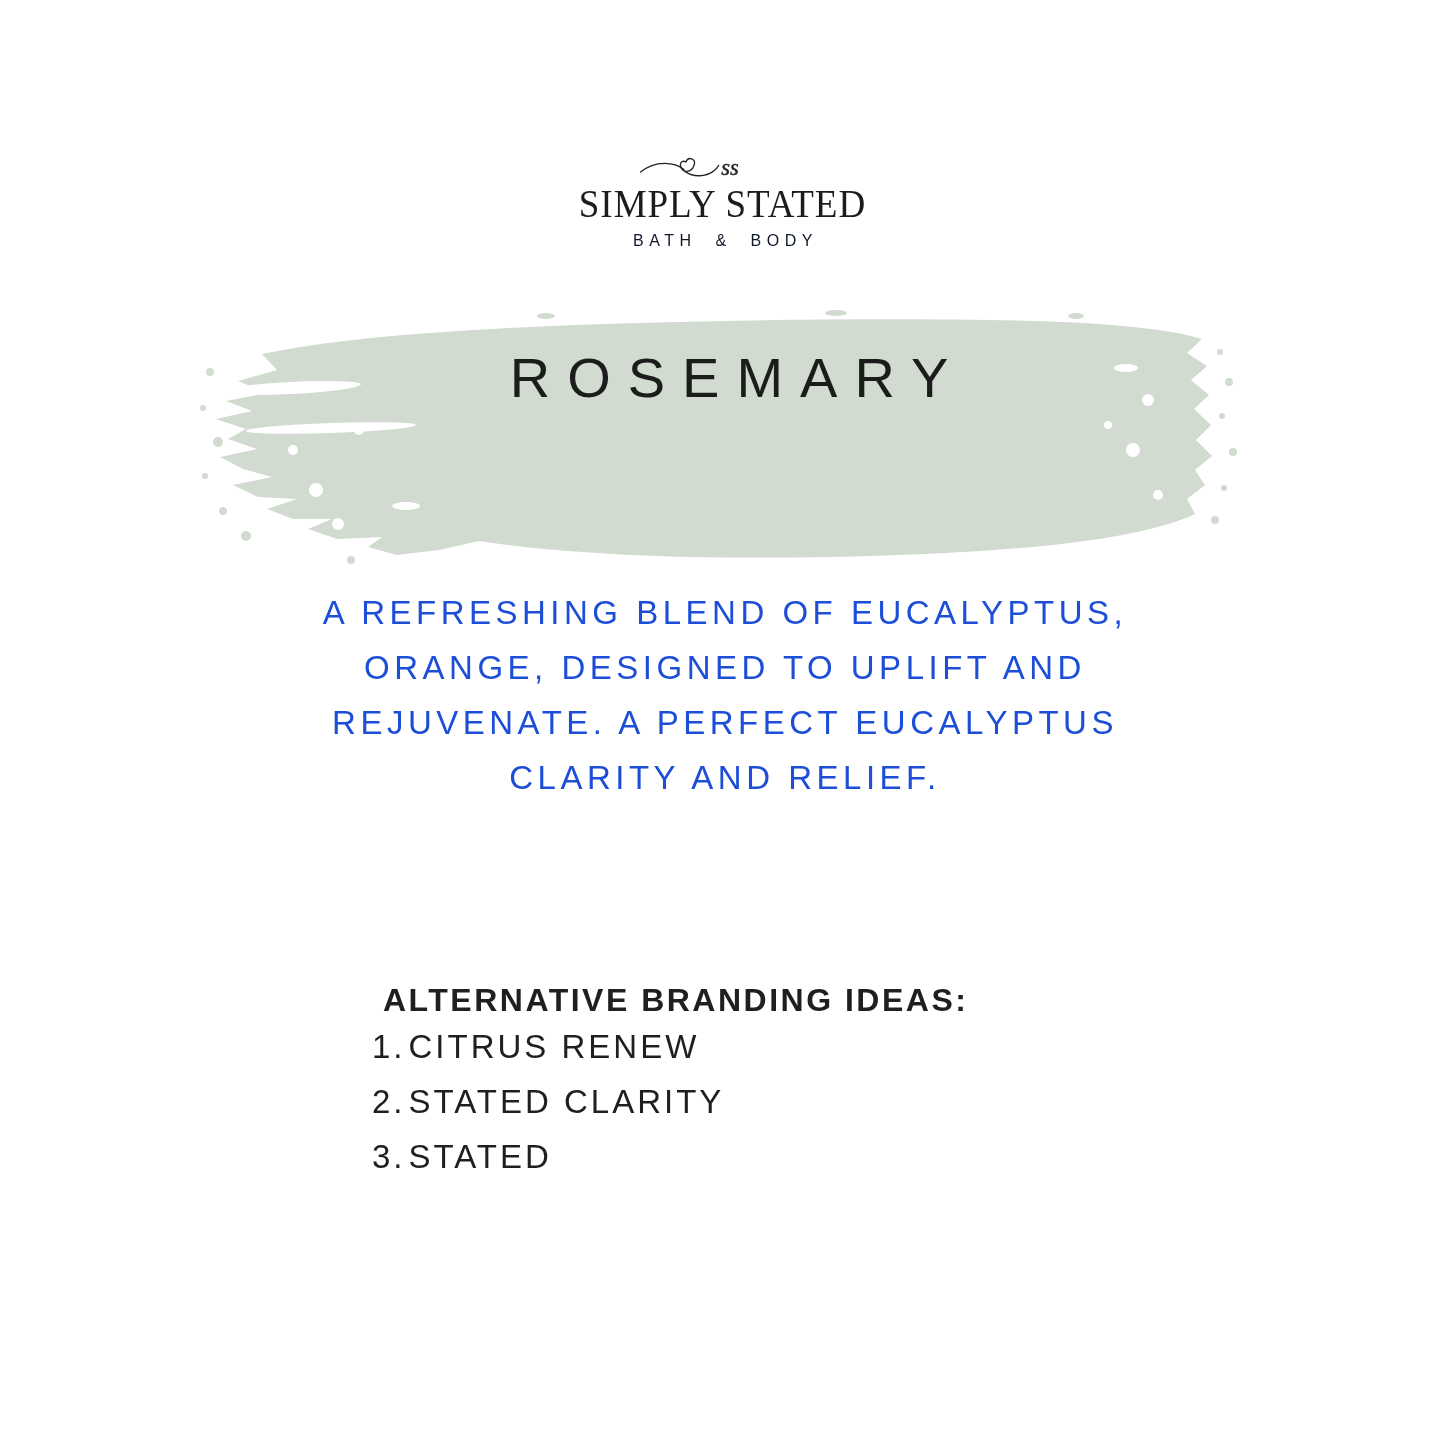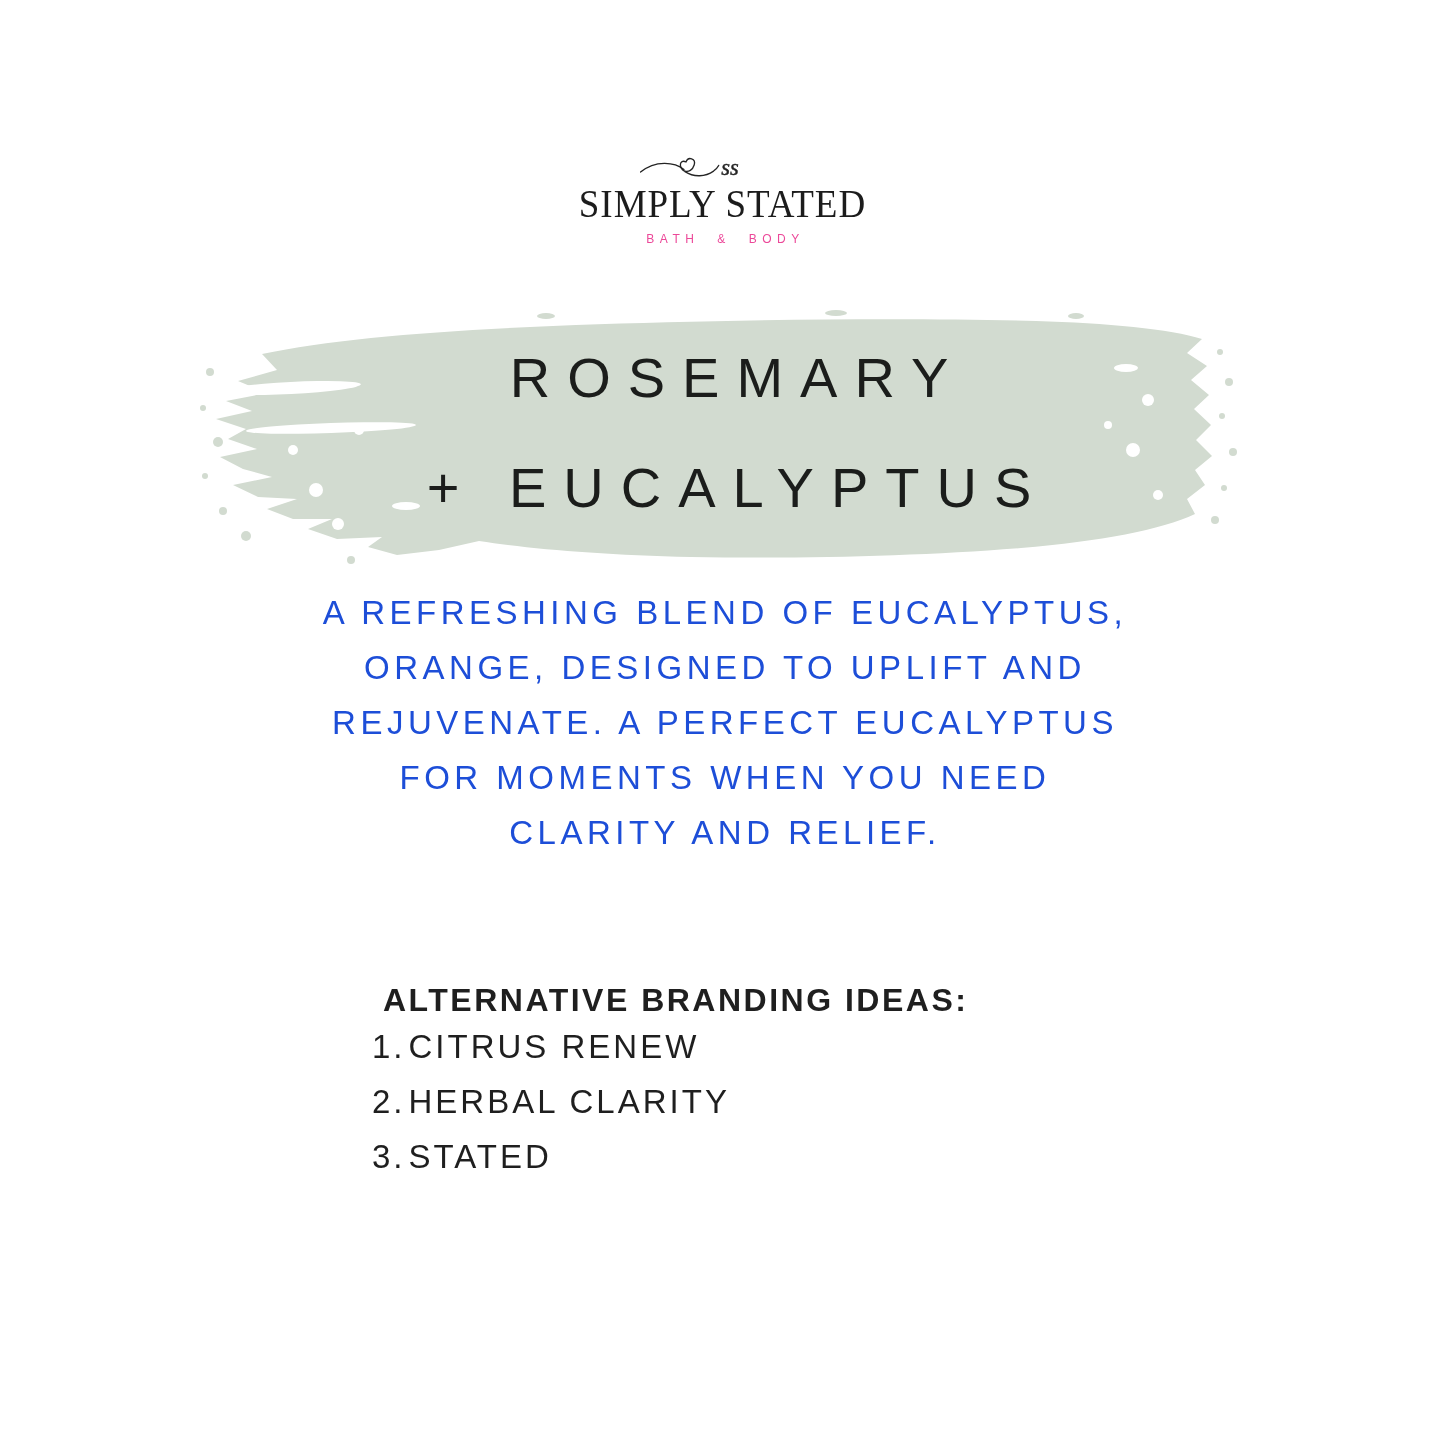--- a/index.html
+++ b/index.html
@@ -36,26 +36,26 @@
     font-size: 39px;
     font-weight: 400;
     letter-spacing: 1px;
     line-height: 40px;
     transform: scaleX(0.95);
     transform-origin: center;
     white-space: nowrap;
   }
   .logo-tagline {
     margin-top: 8px;
-    font-size: 12px;
+    font-size: 16px;
     font-weight: 500;
     letter-spacing: 5.5px;
     word-spacing: 9px;
     padding-left: 6px;
-    color: #ec4899;
+    color: #0f172a;
     white-space: nowrap;
   }
 
   
   .brush-wrap {
     position: absolute;
     left: 196px;
     top: 308px;
     width: 1045px;
     height: 262px;
@@ -185,36 +185,34 @@
       <ellipse cx="210" cy="198" rx="14" ry="4"></ellipse>
       <circle cx="952" cy="92" r="6"></circle>
       <circle cx="937" cy="142" r="7"></circle>
       <circle cx="962" cy="187" r="5"></circle>
       <circle cx="912" cy="117" r="4"></circle>
       <ellipse cx="930" cy="60" rx="12" ry="4"></ellipse>
     </g>
   </svg>
 
   <div class="title-line title-line1">ROSEMARY</div>
-  <div class="title-line title-line2">+ EUCALYPTUS</div>
 
   <div class="description">
     <div class="description-line">A REFRESHING BLEND OF EUCALYPTUS,</div>
     <div class="description-line">ORANGE, DESIGNED TO UPLIFT AND</div>
     <div class="description-line">REJUVENATE. A PERFECT EUCALYPTUS</div>
-    <div class="description-line">FOR MOMENTS WHEN YOU NEED</div>
     <div class="description-line">CLARITY AND RELIEF.</div>
   </div>
 
   <div class="branding">
     <div class="branding-heading">ALTERNATIVE BRANDING IDEAS:</div>
     <div class="branding-item item-0">
       <span class="num">1.</span><span>CITRUS RENEW</span>
     </div>
     <div class="branding-item item-1">
-      <span class="num">2.</span><span>HERBAL CLARITY</span>
+      <span class="num">2.</span><span>STATED CLARITY</span>
     </div>
     <div class="branding-item item-2">
       <span class="num">3.</span><span>STATED</span>
     </div>
   </div>
 
 </div>
 
 </body></html>

